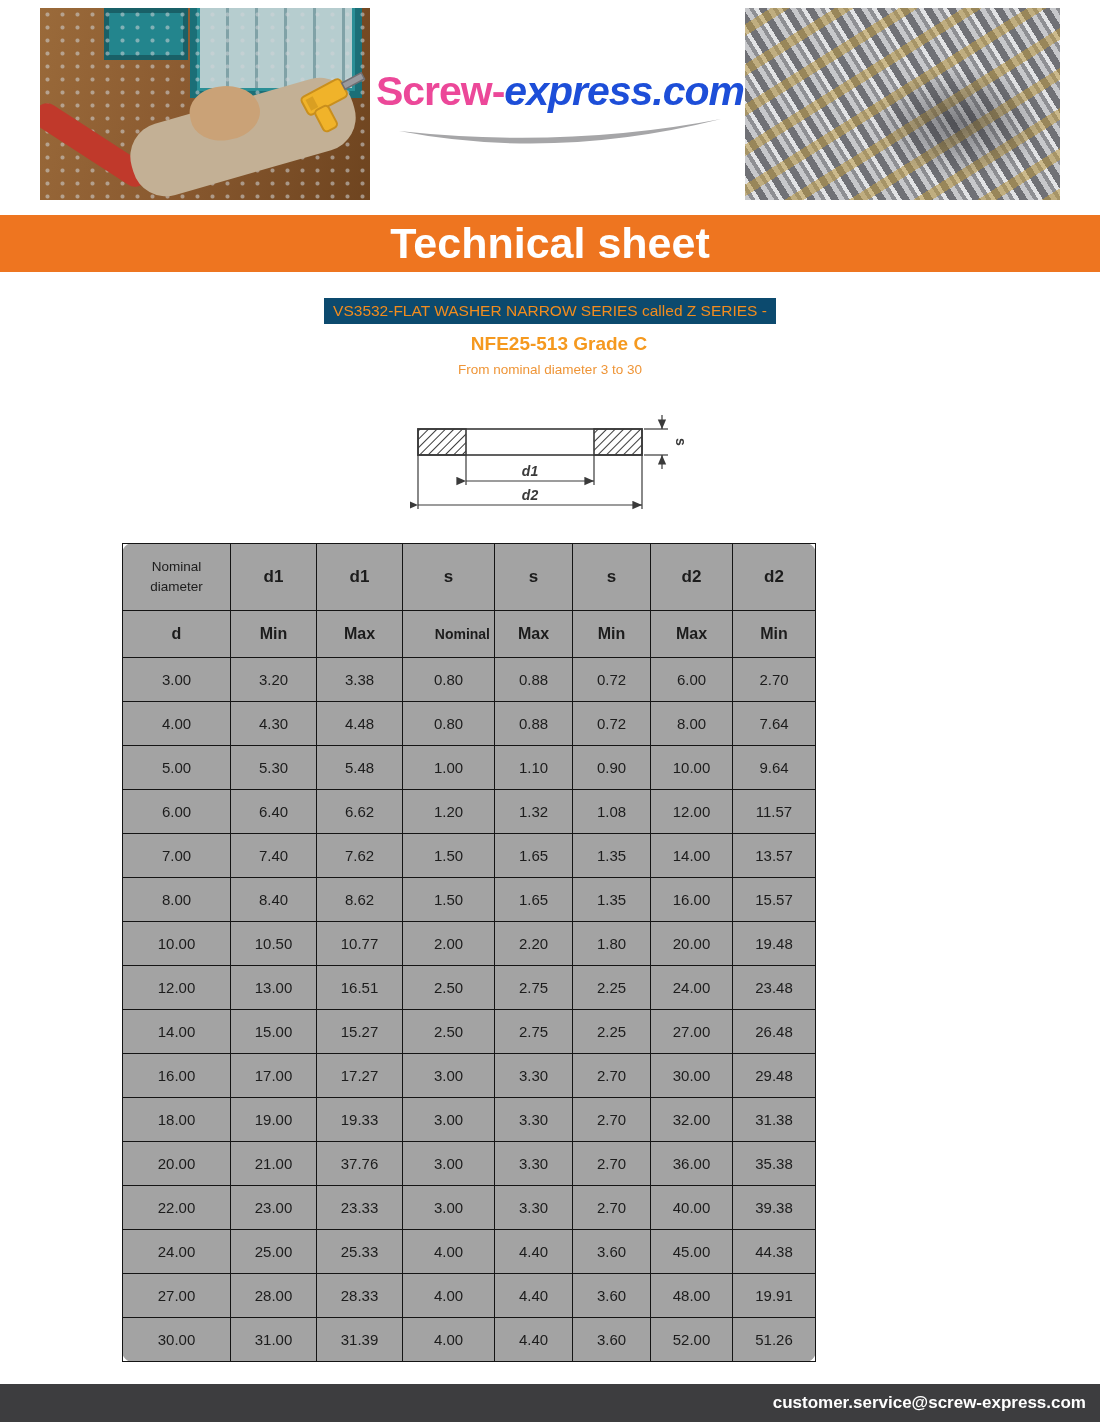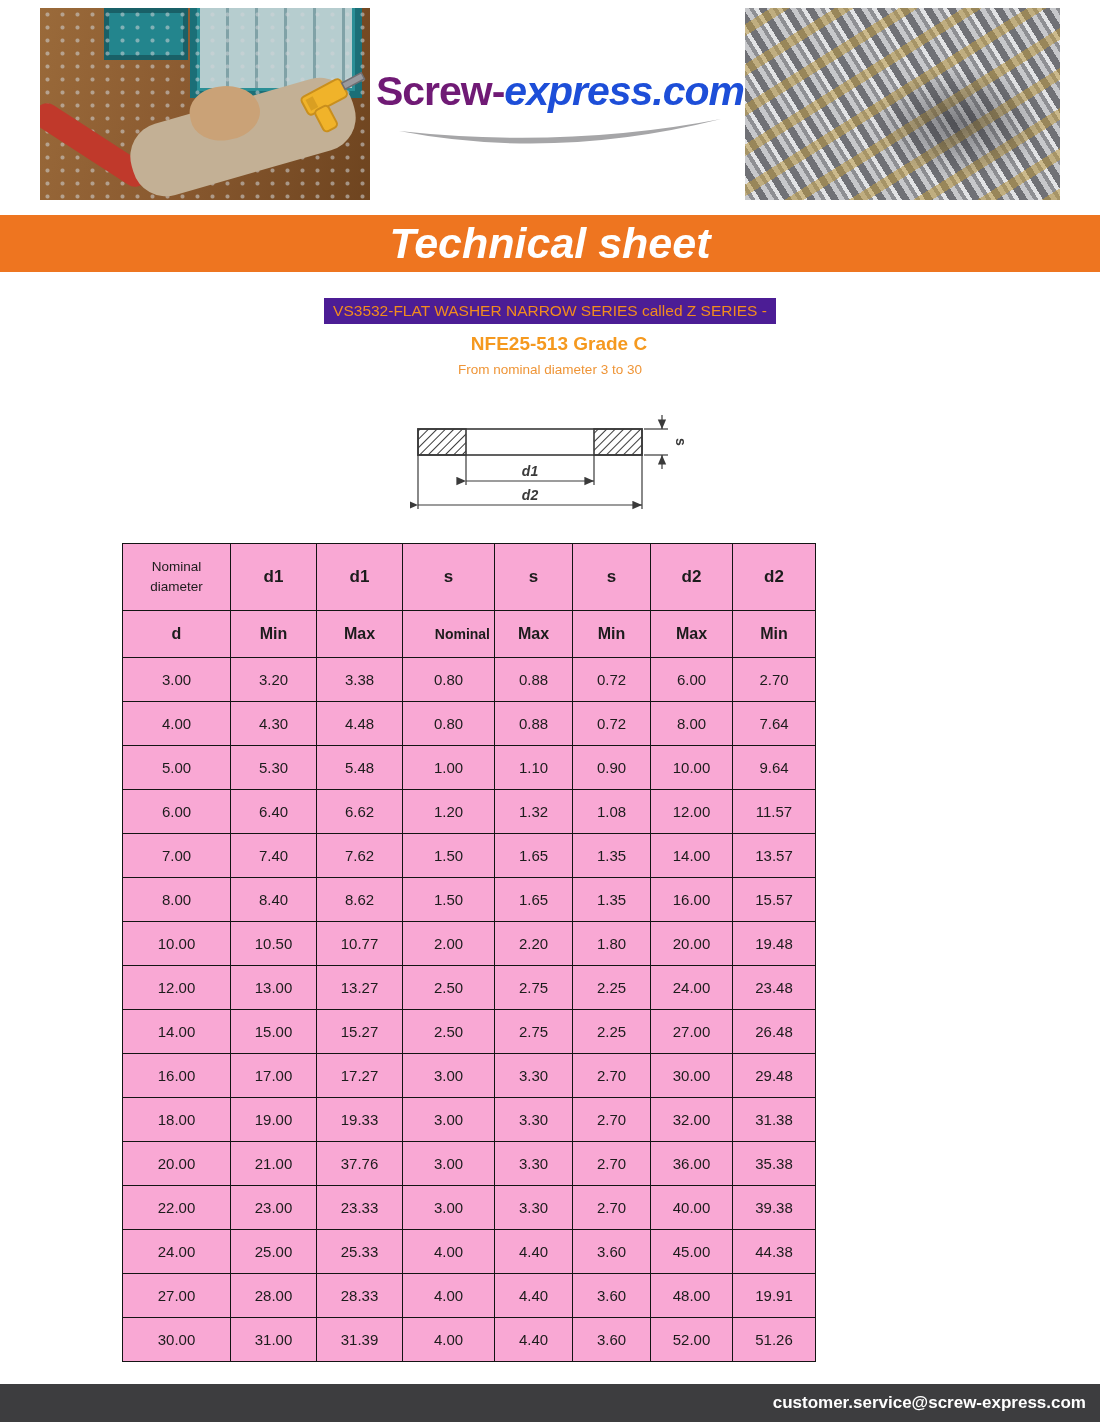--- a/index.html
+++ b/index.html
@@ -27,41 +27,41 @@
       background-image:radial-gradient(circle,#cfd3d6 1.5px,rgba(0,0,0,0) 2.5px);
       background-size:15px 13px;opacity:.55;}
   .arm{left:88px;top:92px;width:230px;height:74px;background:#c3b095;border-radius:34px;transform:rotate(-16deg);}
   .hand{left:150px;top:78px;width:70px;height:54px;background:#caa277;border-radius:45% 55% 50% 50%;transform:rotate(-10deg);}
   .red-tool{left:-14px;top:124px;width:130px;height:26px;background:#c0392b;border-radius:12px;transform:rotate(33deg);}
 
   .drill{position:absolute;left:292px;top:52px;width:84px;height:84px;}
 
   .logo{position:absolute;left:370px;top:68px;width:380px;text-align:center;}
   .logo-text{font-size:41px;font-weight:bold;letter-spacing:-1px;white-space:nowrap;}
-  .logo-part1{color:#701a75;}
+  .logo-part1{color:#ec4899;}
   .logo-part2{color:#1d4ed8;font-style:italic;}
   .swoosh{display:block;margin:2px auto 0 auto;}
 
   
   .banner{position:absolute;top:215px;left:0;width:1100px;height:57px;background:#ee7520;}
   .banner-title{display:block;text-align:center;line-height:57px;font-size:43px;font-weight:bold;
-      color:#ffffff;letter-spacing:0;font-style:italic;}
+      color:#ffffff;letter-spacing:0;}
 
   
   .titles{position:absolute;top:298px;left:0;width:1100px;text-align:center;}
-  .title-line1{display:inline-block;background:#4c1d95;color:#f28c1e;font-size:15.5px;padding:4px 9px;text-align:center;}
+  .title-line1{display:inline-block;background:#0c4a6e;color:#f28c1e;font-size:15.5px;padding:4px 9px;text-align:center;}
   .title-line2{margin-top:9px;font-size:19px;font-weight:bold;color:#f5991f;padding-left:18px;}
   .title-line3{margin-top:7px;font-size:13.5px;color:#ef9537;}
 
   
   .diagram-wrap{position:absolute;top:413px;left:0;width:1100px;text-align:center;}
   .diagram-wrap svg{display:inline-block;}
 
   
-  .spec-table{position:absolute;top:543px;left:122px;border-collapse:collapse;background:#f9a8d4;}
+  .spec-table{position:absolute;top:543px;left:122px;border-collapse:collapse;background:#a3a3a3;border-radius:11px;}
   .spec-table th,.spec-table td{border:1px solid #141414;text-align:center;vertical-align:middle;
       color:#1c1c1c;padding:0 4px;}
   .spec-table thead tr.hrow1 th{height:66px;font-size:17px;font-weight:bold;}
   .spec-table thead tr.hrow1 th.h-nominal{font-size:13.5px;font-weight:normal;line-height:1.5;}
   .spec-table thead tr.hrow2 th{height:46px;font-size:16px;font-weight:bold;}
   .spec-table thead tr.hrow2 th.h-nom2{font-size:14px;text-align:right;}
   .spec-table tbody td{height:43px;font-size:15px;}
 
   
   .footer{position:absolute;top:1384px;left:0;width:1100px;height:38px;background:#3d3d3f;}
@@ -251,21 +251,21 @@
           <td>10.77</td>
           <td>2.00</td>
           <td>2.20</td>
           <td>1.80</td>
           <td>20.00</td>
           <td>19.48</td>
         </tr>
         <tr>
           <td>12.00</td>
           <td>13.00</td>
-          <td>13.27</td>
+          <td>16.51</td>
           <td>2.50</td>
           <td>2.75</td>
           <td>2.25</td>
           <td>24.00</td>
           <td>23.48</td>
         </tr>
         <tr>
           <td>14.00</td>
           <td>15.00</td>
           <td>15.27</td>

